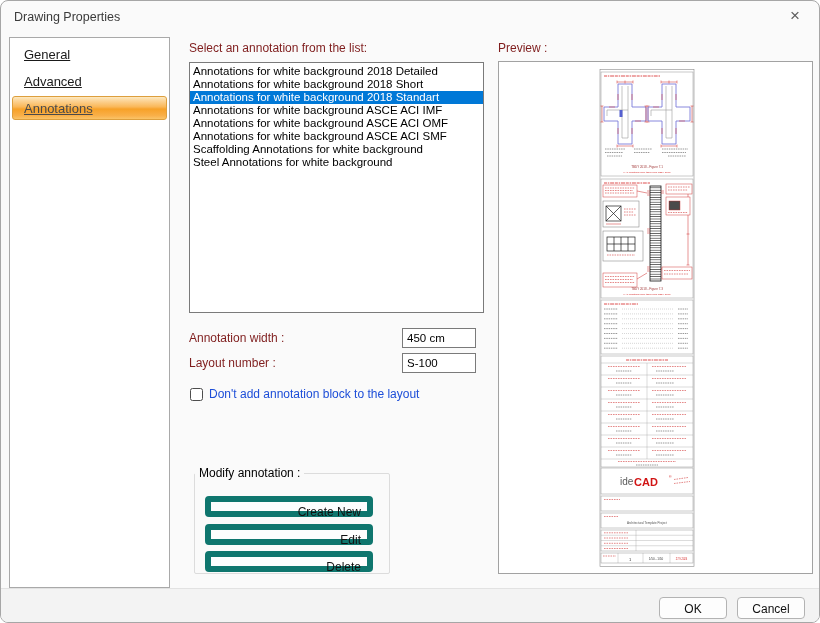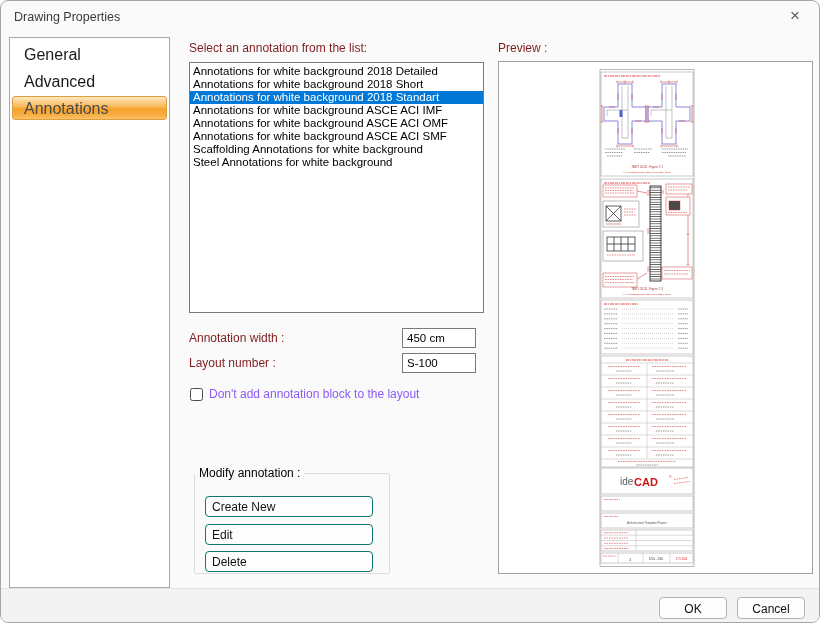--- a/index.html
+++ b/index.html
@@ -5,37 +5,37 @@
   html,body{margin:0;padding:0;background:#ffffff;font-family:"Liberation Sans",sans-serif;}
   .dialog{position:relative;width:820px;height:623px;background:#fafafa;border:1px solid #a6a6a6;
           border-radius:8px;overflow:hidden;box-sizing:border-box;}
   
   .titlebar{position:absolute;left:0;top:0;width:100%;height:32px;}
   .title{position:absolute;left:13px;top:0;line-height:32px;font-size:12.5px;color:#3b3b3b;}
   .close{position:absolute;right:13px;top:0;line-height:30px;font-size:17px;color:#5f5f5f;cursor:default;padding:0 6px;}
   
   .sidebar{position:absolute;left:8px;top:36px;width:161px;height:551px;background:#fff;
            border:1px solid #a9a9a9;box-sizing:border-box;padding-top:4px;}
-  .side-item{height:24px;line-height:24px;margin:0 2px 3px 2px;padding-left:11px;font-size:16px;color:#1a1a1a;border:1px solid transparent;border-radius:3px;box-sizing:border-box;}
+  .side-item{height:24px;line-height:24px;margin:0 2px 3px 2px;padding-left:11px;font-size:13px;color:#1a1a1a;border:1px solid transparent;border-radius:3px;box-sizing:border-box;text-decoration:underline;}
   .side-item.selected{background:linear-gradient(180deg,#fde9c0 0%,#fcd394 18%,#fab758 45%,#f7a128 55%,#f9b04a 85%,#fbc468 100%);border:1px solid #dd9f3d;color:#4a4a4a;}
   
   .lbl{position:absolute;font-size:12px;color:#7f1d1d;}
   .listbox{position:absolute;left:188px;top:61px;width:295px;height:251px;background:#fff;
            border:1px solid #7a7a7a;box-sizing:border-box;padding-top:2px;overflow:hidden;}
   .lb-item{height:13px;line-height:13px;padding-left:3px;font-size:11.5px;color:#000;white-space:nowrap;}
   .lb-item.selected{background:#0078d7;color:#fff;}
   .field-input{position:absolute;left:401px;width:74px;height:20px;border:1px solid #7a7a7a;background:#fff;
                font-family:"Liberation Sans",sans-serif;font-size:11.5px;color:#000;padding:0 4px;box-sizing:border-box;}
   .chk-row{position:absolute;left:189px;top:386px;display:flex;align-items:center;}
   .chk{width:13px;height:13px;background:#fff;border:1px solid #4d4d4d;border-radius:2.5px;box-sizing:border-box;}
-  .chk-lbl{margin-left:6px;font-size:12px;color:#8b5cf6;}
+  .chk-lbl{margin-left:6px;font-size:12px;color:#1d4ed8;}
   .groupbox{position:absolute;left:193px;top:472px;width:196px;height:101px;border:1px solid #dcdcdc;border-radius:2px;box-sizing:border-box;}
   .groupbox .legend{position:absolute;left:0;top:-8px;background:#fafafa;padding:0 4px;font-size:12px;color:#000;}
-  .gbtn{position:absolute;left:10px;width:168px;height:21px;background:#fdfdfd;border:1px solid #0f766e;border-radius:4px;
-        font-family:"Liberation Sans",sans-serif;font-size:12px;color:#111;text-align:left;line-height:19px;box-sizing:border-box;}
+  .gbtn{position:absolute;left:10px;width:168px;height:21px;background:#fdfdfd;border:6px solid #0f766e;border-radius:4px;
+        font-family:"Liberation Sans",sans-serif;font-size:12px;color:#111;text-align:right;line-height:19px;box-sizing:border-box;}
   
   .preview-panel{position:absolute;left:497px;top:60px;width:315px;height:513px;background:#fff;
                  border:1px solid #a2a2a2;box-sizing:border-box;}
   .sheet-wrap{position:absolute;left:99px;top:7px;}
   
   .footer{position:absolute;left:0;top:587px;width:100%;height:36px;background:#f3f3f3;border-top:1px solid #e2e2e2;}
   .fbtn{position:absolute;top:8px;width:68px;height:22px;background:#fdfdfd;border:1px solid #b3b3b3;border-radius:4px;
         font-family:"Liberation Sans",sans-serif;font-size:12px;color:#111;text-align:center;line-height:20px;box-sizing:border-box;}
   
   .sheet{fill:#fff;stroke:#8a8a8a;stroke-width:.6}

